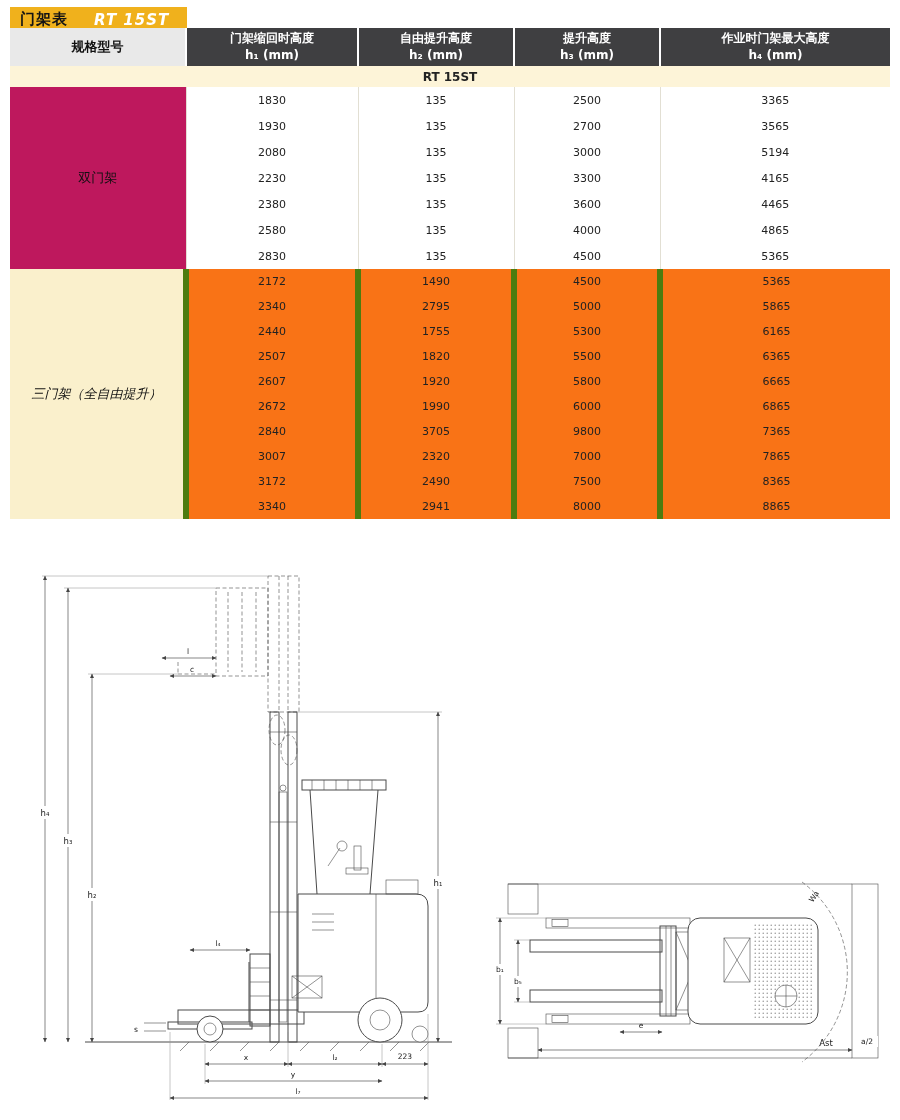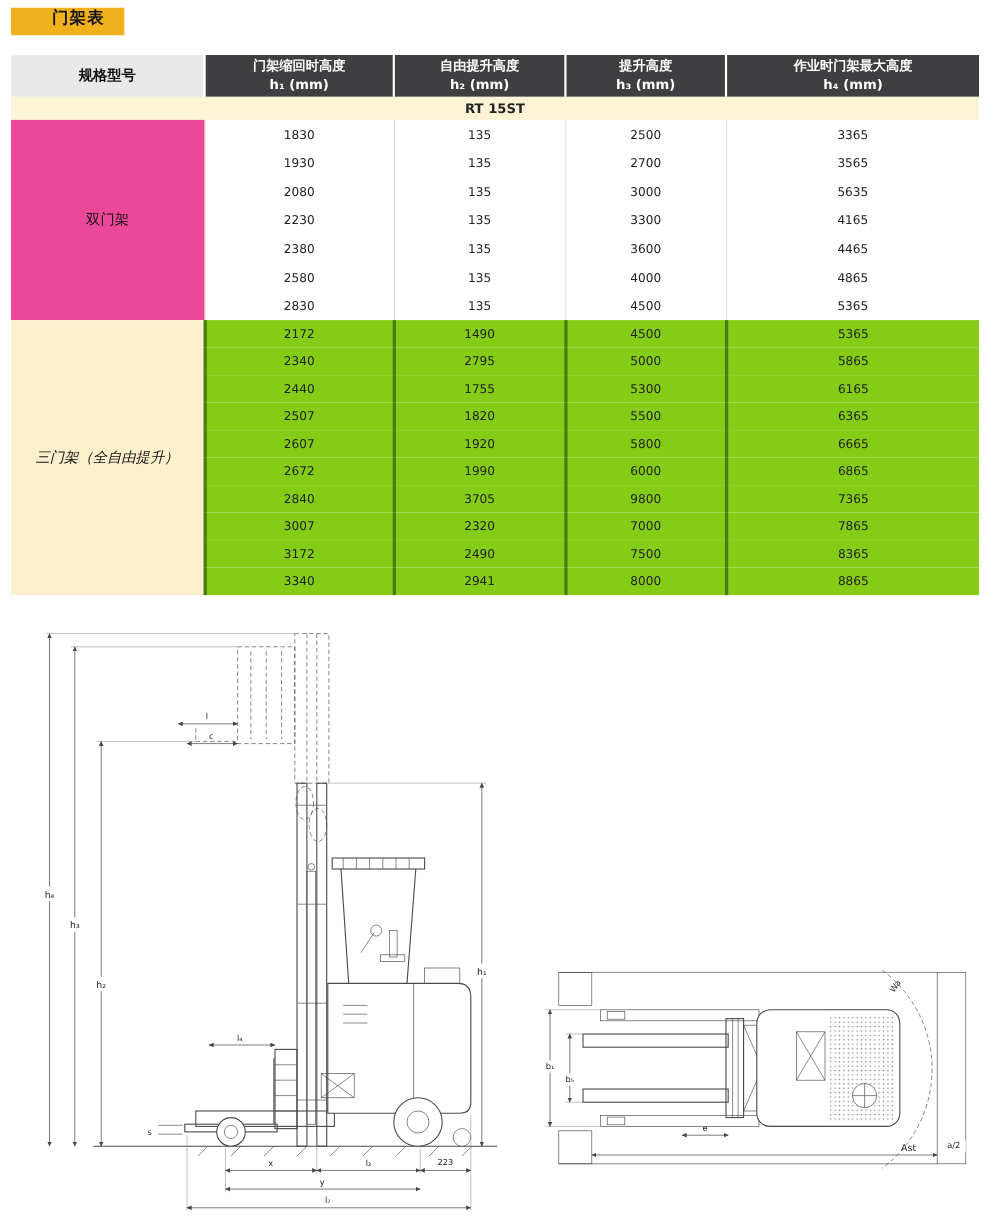--- a/index.html
+++ b/index.html
@@ -2,33 +2,33 @@
 <html><head>
 <meta charset="utf-8">
 <style>
   html,body{margin:0;padding:0;}
   body{
     width:900px;height:1120px;position:relative;background:#ffffff;
     font-family:"DejaVu Sans","Liberation Sans",sans-serif;overflow:hidden;
   }
   
   .banner{position:absolute;left:10px;top:7px;height:25px;background:#F0B11C;
-    display:inline-flex;align-items:flex-end;gap:26px;padding:0 18px 0 10px;flex-direction:column;}
+    display:inline-flex;align-items:center;gap:26px;padding:0 18px 0 10px;}
   .t-zh{font-size:15px;font-weight:bold;color:#141414;letter-spacing:1px;}
   .t-model{font-size:15px;font-weight:bold;font-style:italic;color:#ffffff;letter-spacing:1px;}
   
-  .spec-table{position:absolute;left:10px;top:50px;width:880px;border-collapse:collapse;table-layout:fixed;}
+  .spec-table{position:absolute;left:10px;top:28px;width:880px;border-collapse:collapse;table-layout:fixed;}
   .spec-table th,.spec-table td{text-align:center;vertical-align:middle;padding:0;}
   th.h-dark{background:#3F3F41;color:#ffffff;font-size:12px;font-weight:bold;height:38px;
     border-left:2px solid #ffffff;line-height:1.4;margin-left:13px;}
   th.h-spec{background:#E9E9E9;color:#111111;font-size:13px;font-weight:bold;height:38px;}
   td.subheader{background:#FDF4D8;font-weight:bold;font-size:12px;height:21px;color:#222222;}
   tbody td{font-size:11px;color:#222222;height:26px;border-left:1px solid #E2DFD3;}
-  tr.group-tri td{background:#84cc16;height:25px;border-left:3px solid #4d7c0f;}
-  td.group-name{font-size:13px;background:#ec4899;border-left:none !important;color:#111;}
+  tr.group-tri td{background:#f97316;height:25px;border-left:6px solid #4d7c0f;}
+  td.group-name{font-size:13px;background:#be185d;border-left:none !important;color:#111;}
   tr.group-tri td.group-name{background:#FAF0CC;font-style:italic;}
   
   .svg-side{position:absolute;left:30px;top:562px;}
   .svg-top{position:absolute;left:490px;top:880px;}
   .ln{stroke:#4a4a4a;stroke-width:1;fill:none;}
   .thin{stroke:#4a4a4a;stroke-width:0.6;fill:none;}
   .dash{stroke-dasharray:4 2.5;}
   .dim{stroke:#555555;stroke-width:0.7;fill:none;marker-start:url(#arw1);marker-end:url(#arw1);}
   .ext{stroke:#999999;stroke-width:0.55;fill:none;}
   .lbl{font-family:"DejaVu Sans",sans-serif;font-size:8.5px;fill:#222222;text-anchor:middle;}
@@ -87,21 +87,21 @@
       <tr class="group-dbl">
         <td>1930</td>
         <td>135</td>
         <td>2700</td>
         <td>3565</td>
       </tr>
       <tr class="group-dbl">
         <td>2080</td>
         <td>135</td>
         <td>3000</td>
-        <td>5635</td>
+        <td>5194</td>
       </tr>
       <tr class="group-dbl">
         <td>2230</td>
         <td>135</td>
         <td>3300</td>
         <td>4165</td>
       </tr>
       <tr class="group-dbl">
         <td>2380</td>
         <td>135</td>

